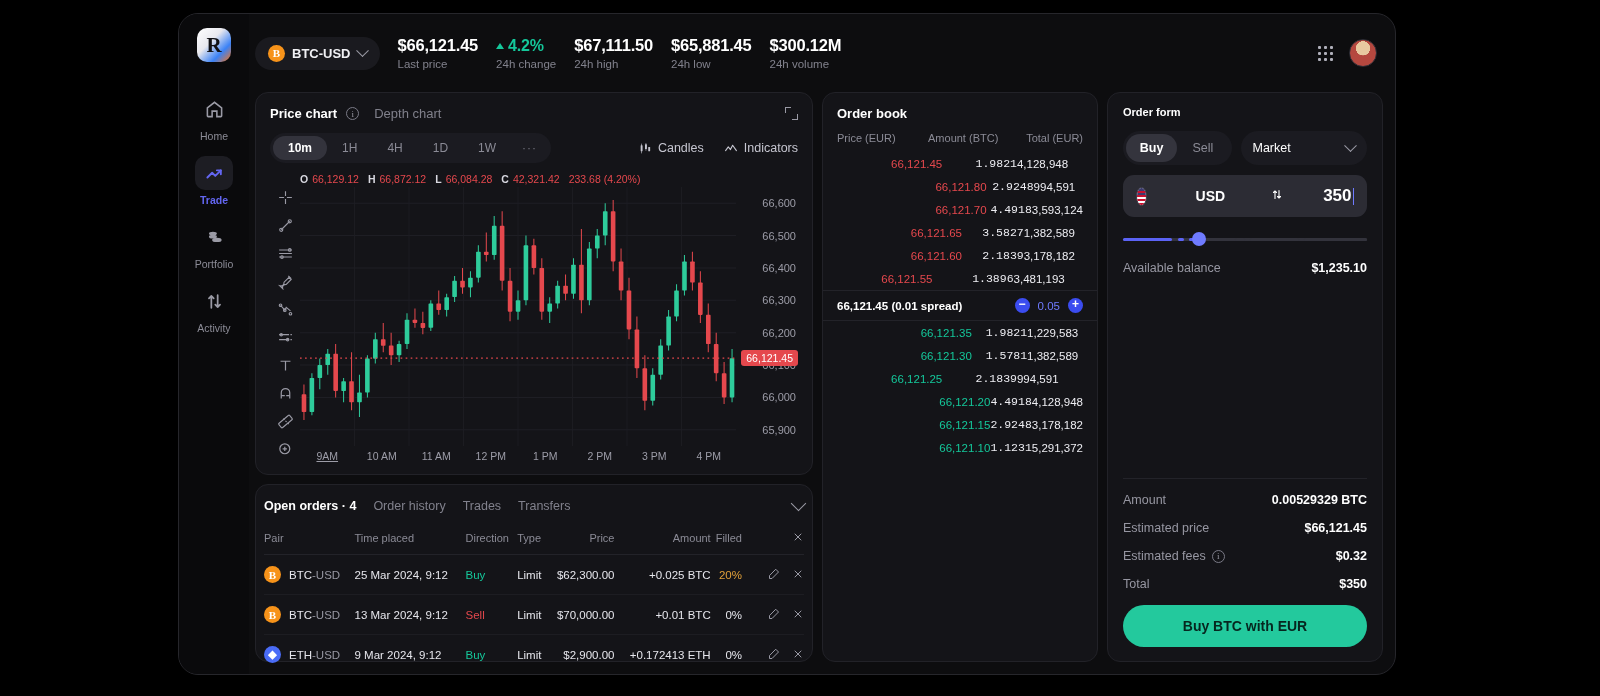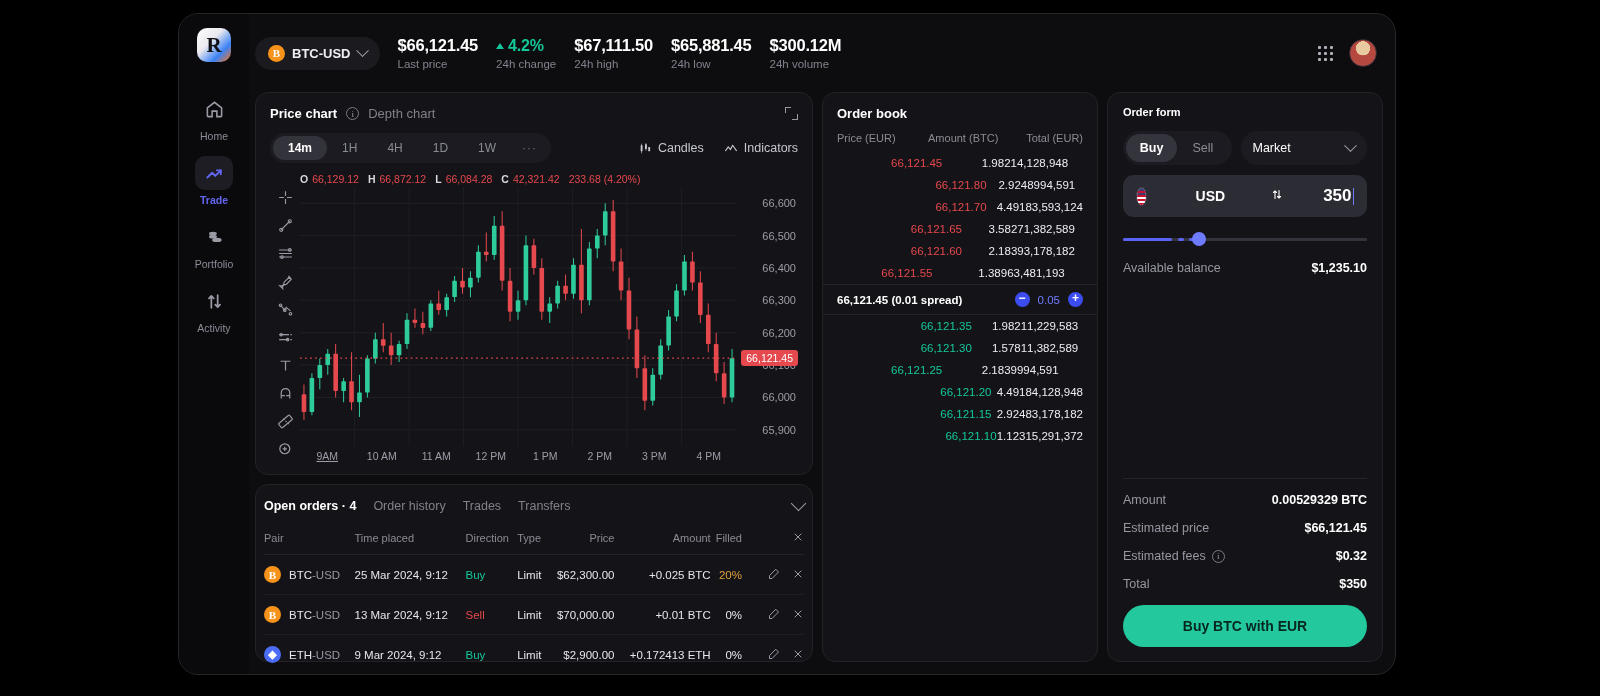--- a/index.html
+++ b/index.html
@@ -96,21 +96,21 @@
 
   
   .chart-panel { flex: 0 0 383px; display: flex; flex-direction: column; padding: 13px 14px 6px; }
   .chart-head { display: flex; align-items: center; gap: 9px; }
   .chart-title { font-size: 13px; color: #ffffff; font-weight: bold; }
   .info-ic {
     width: 13px; height: 13px; border-radius: 50%; border: 1.2px solid #7a7a86;
     color: #9a9aa5; font-size: 9px; display: flex; align-items: center; justify-content: center;
     font-family: "Liberation Serif", serif;
   }
-  .chart-tab2 { font-size: 13px; color: #80808b; cursor: pointer; }
+  .chart-tab2 { font-size: 13px; color: #80808b; margin-left: 6px; cursor: pointer; }
   .expand { margin-left: auto; width: 13px; height: 13px; position: relative; cursor: pointer; }
   .expand::before, .expand::after {
     content:""; position: absolute; width: 5px; height: 5px;
   }
   .expand::before { left:0; top:0; border-left: 1.5px solid #9a9aa5; border-top: 1.5px solid #9a9aa5; }
   .expand::after { right:0; bottom:0; border-right: 1.5px solid #9a9aa5; border-bottom: 1.5px solid #9a9aa5; }
 
   .tf-row { display: flex; align-items: center; margin-top: 12px; }
   .tf-group { display: flex; background: #1b1b21; border-radius: 16px; padding: 3px; }
   .tf {
@@ -173,21 +173,21 @@
   .book-head span:nth-child(1) { flex: 1; }
   .book-head span:nth-child(2) { flex: 1; text-align: right; }
   .book-head span:nth-child(3) { flex: 1.05; text-align: right; }
   .book-rows { flex: 1; display: flex; flex-direction: column; min-height: 0; }
   .brow { position: relative; display: flex; font-size: 11.5px; padding: 5px 14px; align-items: center; }
   .bar { position: absolute; left: 0; top: 0; bottom: 0; }
   .brow.ask .bar { background: rgba(229,72,77,0.14); }
   .brow.bid .bar { background: rgba(20,199,154,0.13); }
   .brow span { position: relative; }
   .brow span:nth-child(2) { flex: 1; }
-  .brow span:nth-child(3) { flex: 1; text-align: right; color: #ededf2; }
+  .brow span:nth-child(3) { flex: 1; text-align: right; color: #ededf2; font-family: Liberation Mono, monospace; }
   .brow span:nth-child(4) { flex: 1.05; text-align: left; color: #ededf2; }
   .brow.ask span:nth-child(2) { color: #e5484d; }
   .brow.bid span:nth-child(2) { color: #14c79a; }
   .spread-row {
     display: flex; align-items: center; padding: 7px 14px;
     border-top: 1px solid #232329; border-bottom: 1px solid #232329;
     font-size: 11.5px; color: #ffffff; font-weight: bold;
   }
   .spread-ctl { margin-left: auto; display: flex; align-items: center; gap: 8px; }
   .circ {
@@ -353,21 +353,21 @@
         <div class="panel chart-panel">
           <div class="chart-head">
             <span class="chart-title">Price chart</span>
             <span class="info-ic">i</span>
             <span class="chart-tab2">Depth chart</span>
             <span class="expand"></span>
           </div>
 
           <div class="tf-row">
             <div class="tf-group">
-              <span class="tf active">14m</span>
+              <span class="tf active">10m</span>
               <span class="tf">1H</span>
               <span class="tf">4H</span>
               <span class="tf">1D</span>
               <span class="tf">1W</span>
               <span class="tf dots">···</span>
             </div>
             <div class="tf-right">
               <div class="tf-ctl">
                 <svg viewBox="0 0 24 24" fill="#c6c6d0">
                     <rect x="4" y="6" width="3.5" height="11" rx="1"></rect>

